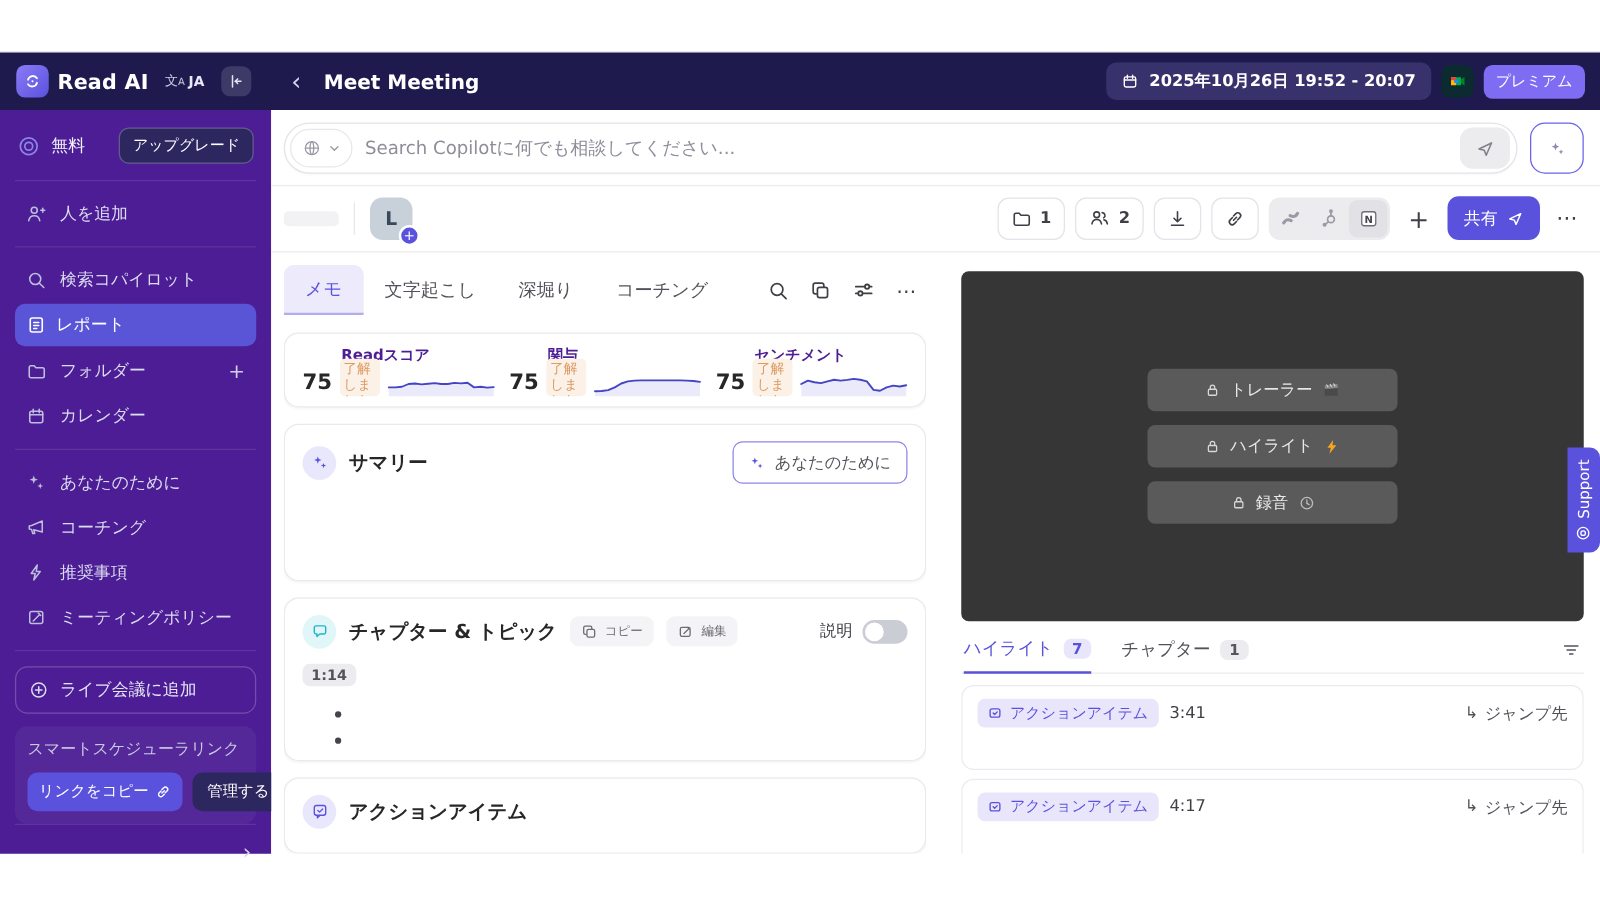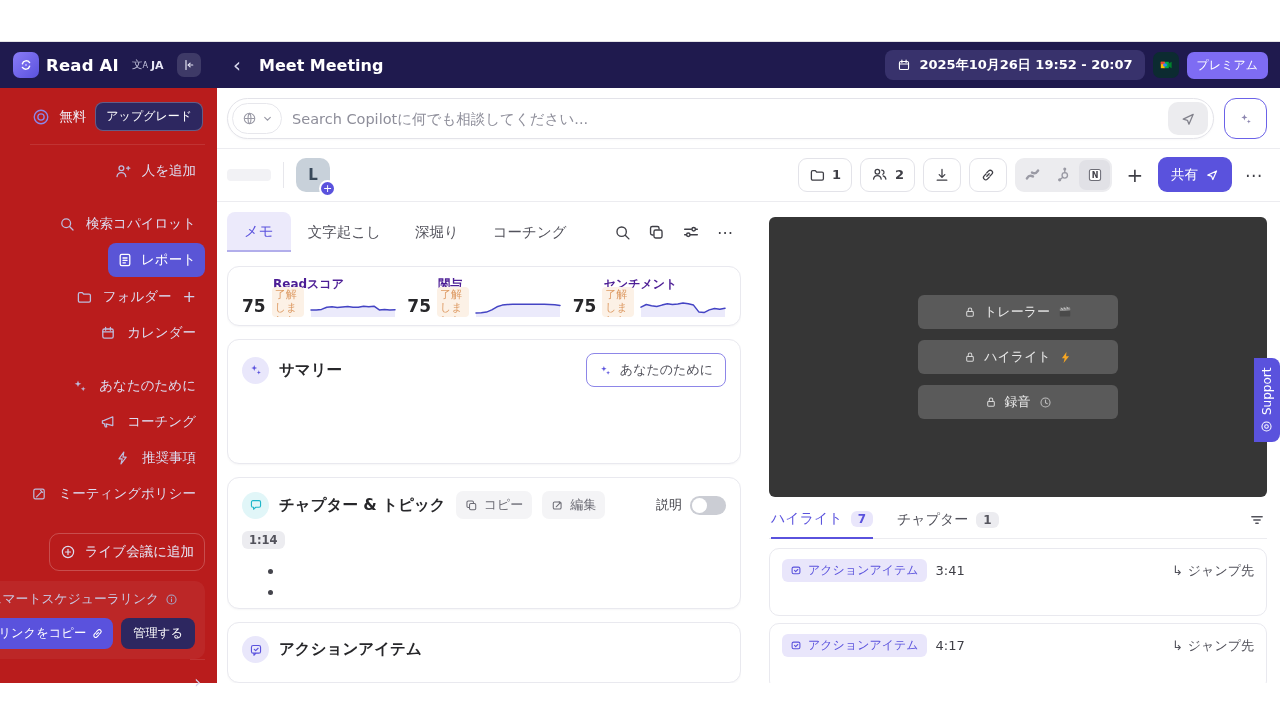--- a/index.html
+++ b/index.html
@@ -23,21 +23,21 @@
   .page-title { color:#fff; font-size:16px; font-weight:bold; white-space:nowrap; }
   .head-right { margin-left:auto; display:flex; align-items:center; gap:8px; padding-right:12px;text-align:center; }
   .date-pill { background:#38326c; border-radius:8px; padding:6px 12px; color:#fff; font-size:13px; font-weight:bold; display:flex; align-items:center; gap:8px; white-space:nowrap; }
   .meet-tile { width:26px; height:26px; border-radius:7px; background:#0c2b31; display:flex; align-items:center; justify-content:center; }
   .premium-badge { background:#7e6cf3; border-radius:7px; padding:5px 10px; color:#fff; font-size:12px; white-space:nowrap; }
 
   
   .body-row { display:flex; height:595px; }
 
   
-  .sidebar { width:217px; flex:0 0 217px; background:#b91c1c; color:#d9d9ee; padding:10px 12px 12px; display:flex; flex-direction:column; font-size:13.5px;align-items:flex-end; }
+  .sidebar { width:217px; flex:0 0 217px; background:#4c1d95; color:#d9d9ee; padding:10px 12px 12px; display:flex; flex-direction:column; font-size:13.5px; }
   .plan-row { display:flex; align-items:center; gap:9px; padding:4px 2px 13px; border-bottom:1px solid rgba(255,255,255,.1); }
   .plan-label { color:#f0f0fa; }
   .upgrade-btn { margin-left:auto; background:#2d2760; border:1px solid rgba(255,255,255,.25); border-radius:8px; padding:5px 10px; color:#fff; font-size:12px; cursor:pointer; white-space:nowrap; }
   .nav-item { display:flex; align-items:center; gap:11px; padding:8px 9px; border-radius:8px; margin:1px 0; color:#dcdcf0; cursor:pointer; white-space:nowrap; }
   .nav-item .nv-icon { color:#bdbddd; flex:0 0 auto; }
   .nav-item.selected { background:#5a55d6; color:#fff;gap:8px; }
   .nav-item.selected .nv-icon { color:#fff; }
   .nav-plus { margin-left:auto; font-size:16px; color:#cfcfe8; }
   .sb-divider { border-top:1px solid rgba(255,255,255,.1); margin:8px 0; }
   .live-btn { border:1px solid rgba(255,255,255,.22); border-radius:10px; padding:9px 10px; display:flex; align-items:center; gap:9px; margin:4px 0 10px; cursor:pointer; color:#e4e4f4; }
@@ -98,21 +98,21 @@
   .card-head { display:flex; align-items:center; gap:10px; }
   .icon-circle { width:27px; height:27px; border-radius:50%; display:flex; align-items:center; justify-content:center; flex:0 0 auto; }
   .icon-circle.purple { background:#e9e7fb; color:#5a52dd; }
   .icon-circle.teal { background:#e1f6f8; color:#1fb6c9; }
   .card-title { font-size:15.5px; font-weight:bold; color:#27272a; white-space:nowrap; }
   .summary-card { padding:13px 14px; height:152px; }
   .personalize-btn { margin-left:auto; border:1px solid #8d86e8; border-radius:8px; background:#fff; padding:7px 12px; display:flex; align-items:center; gap:8px; color:#52525b; font-size:13px; cursor:pointer; white-space:nowrap; }
   .personalize-btn .p-ic { color:#5a52dd; }
 
   .chapter-card { padding:13px 14px; height:141px; }
-  .chip-btn { background:#f4f4f6; border-radius:7px; padding:5px 9px; display:flex; align-items:center; gap:6px; color:#6b6b74; font-size:13px; cursor:pointer; white-space:nowrap; }
+  .chip-btn { background:#f4f4f6; border-radius:7px; padding:5px 9px; display:flex; align-items:center; gap:6px; color:#6b6b74; font-size:10px; cursor:pointer; white-space:nowrap; }
   .desc-wrap { margin-left:auto; display:flex; align-items:center; gap:8px; }
   .desc-label { font-size:13px; color:#3f3f46; }
   .toggle { width:36px; height:19px; border-radius:10px; background:#cbcdd4; position:relative; cursor:pointer; }
   .toggle .knob { position:absolute; left:2px; top:2px; width:15px; height:15px; border-radius:50%; background:#fff; }
   .time-badge { display:inline-block; background:#ececf0; color:#52525b; border-radius:6px; padding:2px 7px; font-size:11.5px; font-weight:bold; margin:12px 0 4px; }
   .bullet-row { display:flex; align-items:center; gap:10px; margin:16px 0 0 26px; }
   .bullet-dot { width:5px; height:5px; border-radius:50%; background:#44444c; }
 
   .action-card { padding:13px 14px; height:70px; }
 

